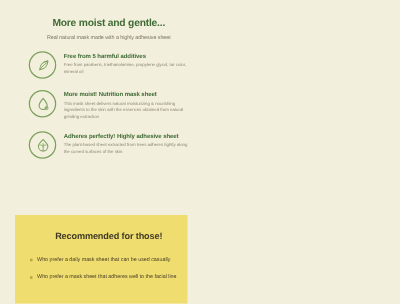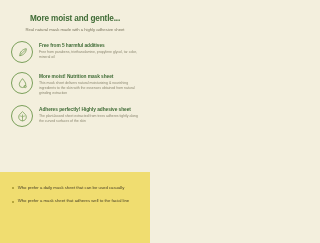--- a/index.html
+++ b/index.html
@@ -12,20 +12,21 @@
     overflow: hidden;
     font-family: "Liberation Sans", sans-serif;
     background: #f3efdd;
   }
   .page {
     width: 150px;
     height: 243px;
     position: relative;
     display: flex;
     flex-direction: column;
+    padding-left: 12px;
   }
   
   .top-section {
     background: #f3efdd;
     padding: 14px 9px 6px 9px;
     box-sizing: border-box;
     flex: 0 0 auto;
     height: 172px;
   }
   .headline {
@@ -175,20 +176,21 @@
       </div>
       <div class="feature-text">
         <div class="feature-title">Adheres perfectly! Highly adhesive sheet</div>
         <div class="feature-body">The plant-based sheet extracted from trees adheres tightly along the curved surfaces of the skin</div>
       </div>
     </div>
 
   </div>
 
   <div class="bottom-section">
+    <div class="rec-title">Recommended for those!</div>
     <ul class="rec-list">
       <li class="rec-item">
         <span class="rec-bullet"></span>
         <span class="rec-text">Who prefer a daily mask sheet that can be used casually</span>
       </li>
       <li class="rec-item">
         <span class="rec-bullet"></span>
         <span class="rec-text">Who prefer a mask sheet that adheres well to the facial line</span>
       </li>
     </ul>

